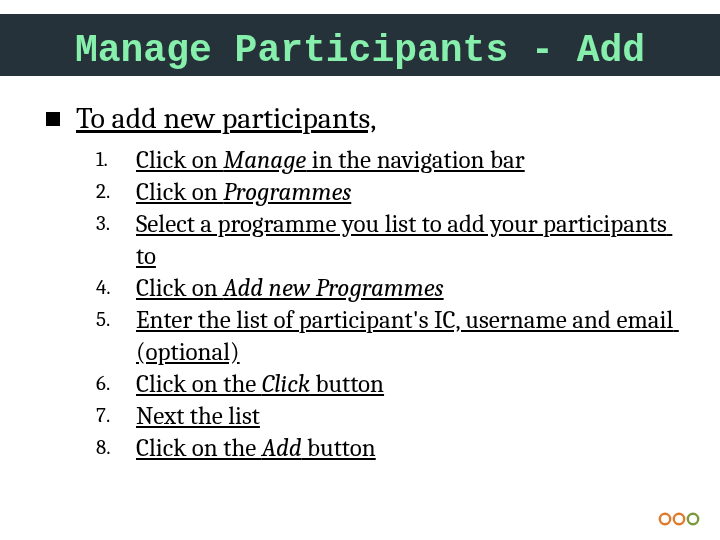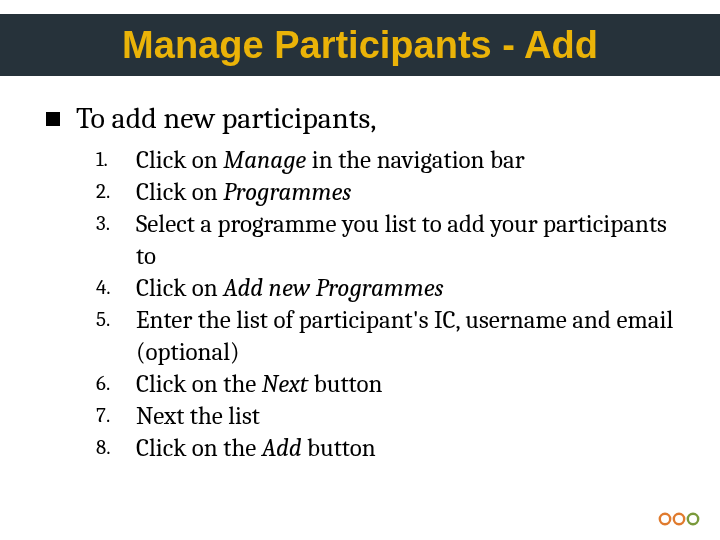--- a/index.html
+++ b/index.html
@@ -20,34 +20,35 @@
   }
   .title-band {
     position: absolute;
     left: 0;
     right: 0;
     top: 14px;
     height: 62px;
     background: #26323a;
   }
   .title-band h1 {
-    margin: 0;
+    margin: 6px;
     padding: 0;
     line-height: 62px;
     text-align: center;
     font-size: 38px;
     font-weight: 700;
-    color: #eab308;
-    font-family: Liberation Sans, sans-serif;
+    color: #86efac;
+    font-family: Liberation Mono, monospace;
   }
   .body {
     position: absolute;
     left: 46px;
     top: 100px;
     right: 40px;
+    text-decoration: underline;
   }
   .lead {
     font-size: 30px;
     line-height: 1.25;
     margin: 0 0 6px 0;
   }
   .lead .bullet {
     display: inline-block;
     width: 14px;
     height: 14px;
@@ -107,21 +108,21 @@
   <div class="body">
     <p class="lead">
       <span class="bullet"></span><span>To add new participants,</span>
     </p>
     <ol class="steps" id="steps">
         <li><span class="seg">Click on </span><span class="seg it">Manage</span><span class="seg"> in the navigation bar</span></li>
         <li><span class="seg">Click on </span><span class="seg it">Programmes</span></li>
         <li><span class="seg">Select a programme you list to add your participants to</span></li>
         <li><span class="seg">Click on </span><span class="seg it">Add new Programmes</span></li>
         <li><span class="seg">Enter the list of participant's IC, username and email (optional)</span></li>
-        <li><span class="seg">Click on the </span><span class="seg it">Next</span><span class="seg"> button</span></li>
+        <li><span class="seg">Click on the </span><span class="seg it">Click</span><span class="seg"> button</span></li>
         <li><span class="seg">Next the list</span></li>
         <li><span class="seg">Click on the </span><span class="seg it">Add</span><span class="seg"> button</span></li>
       </ol>
   </div>
 
   <div class="dots" id="dots">
       <span class="dot">
         <svg width="14" height="14" viewBox="0 0 14 14">
           <circle cx="7" cy="7" r="5.2" fill="none" stroke="#e07b2e" stroke-width="2.4"></circle>
         </svg>

